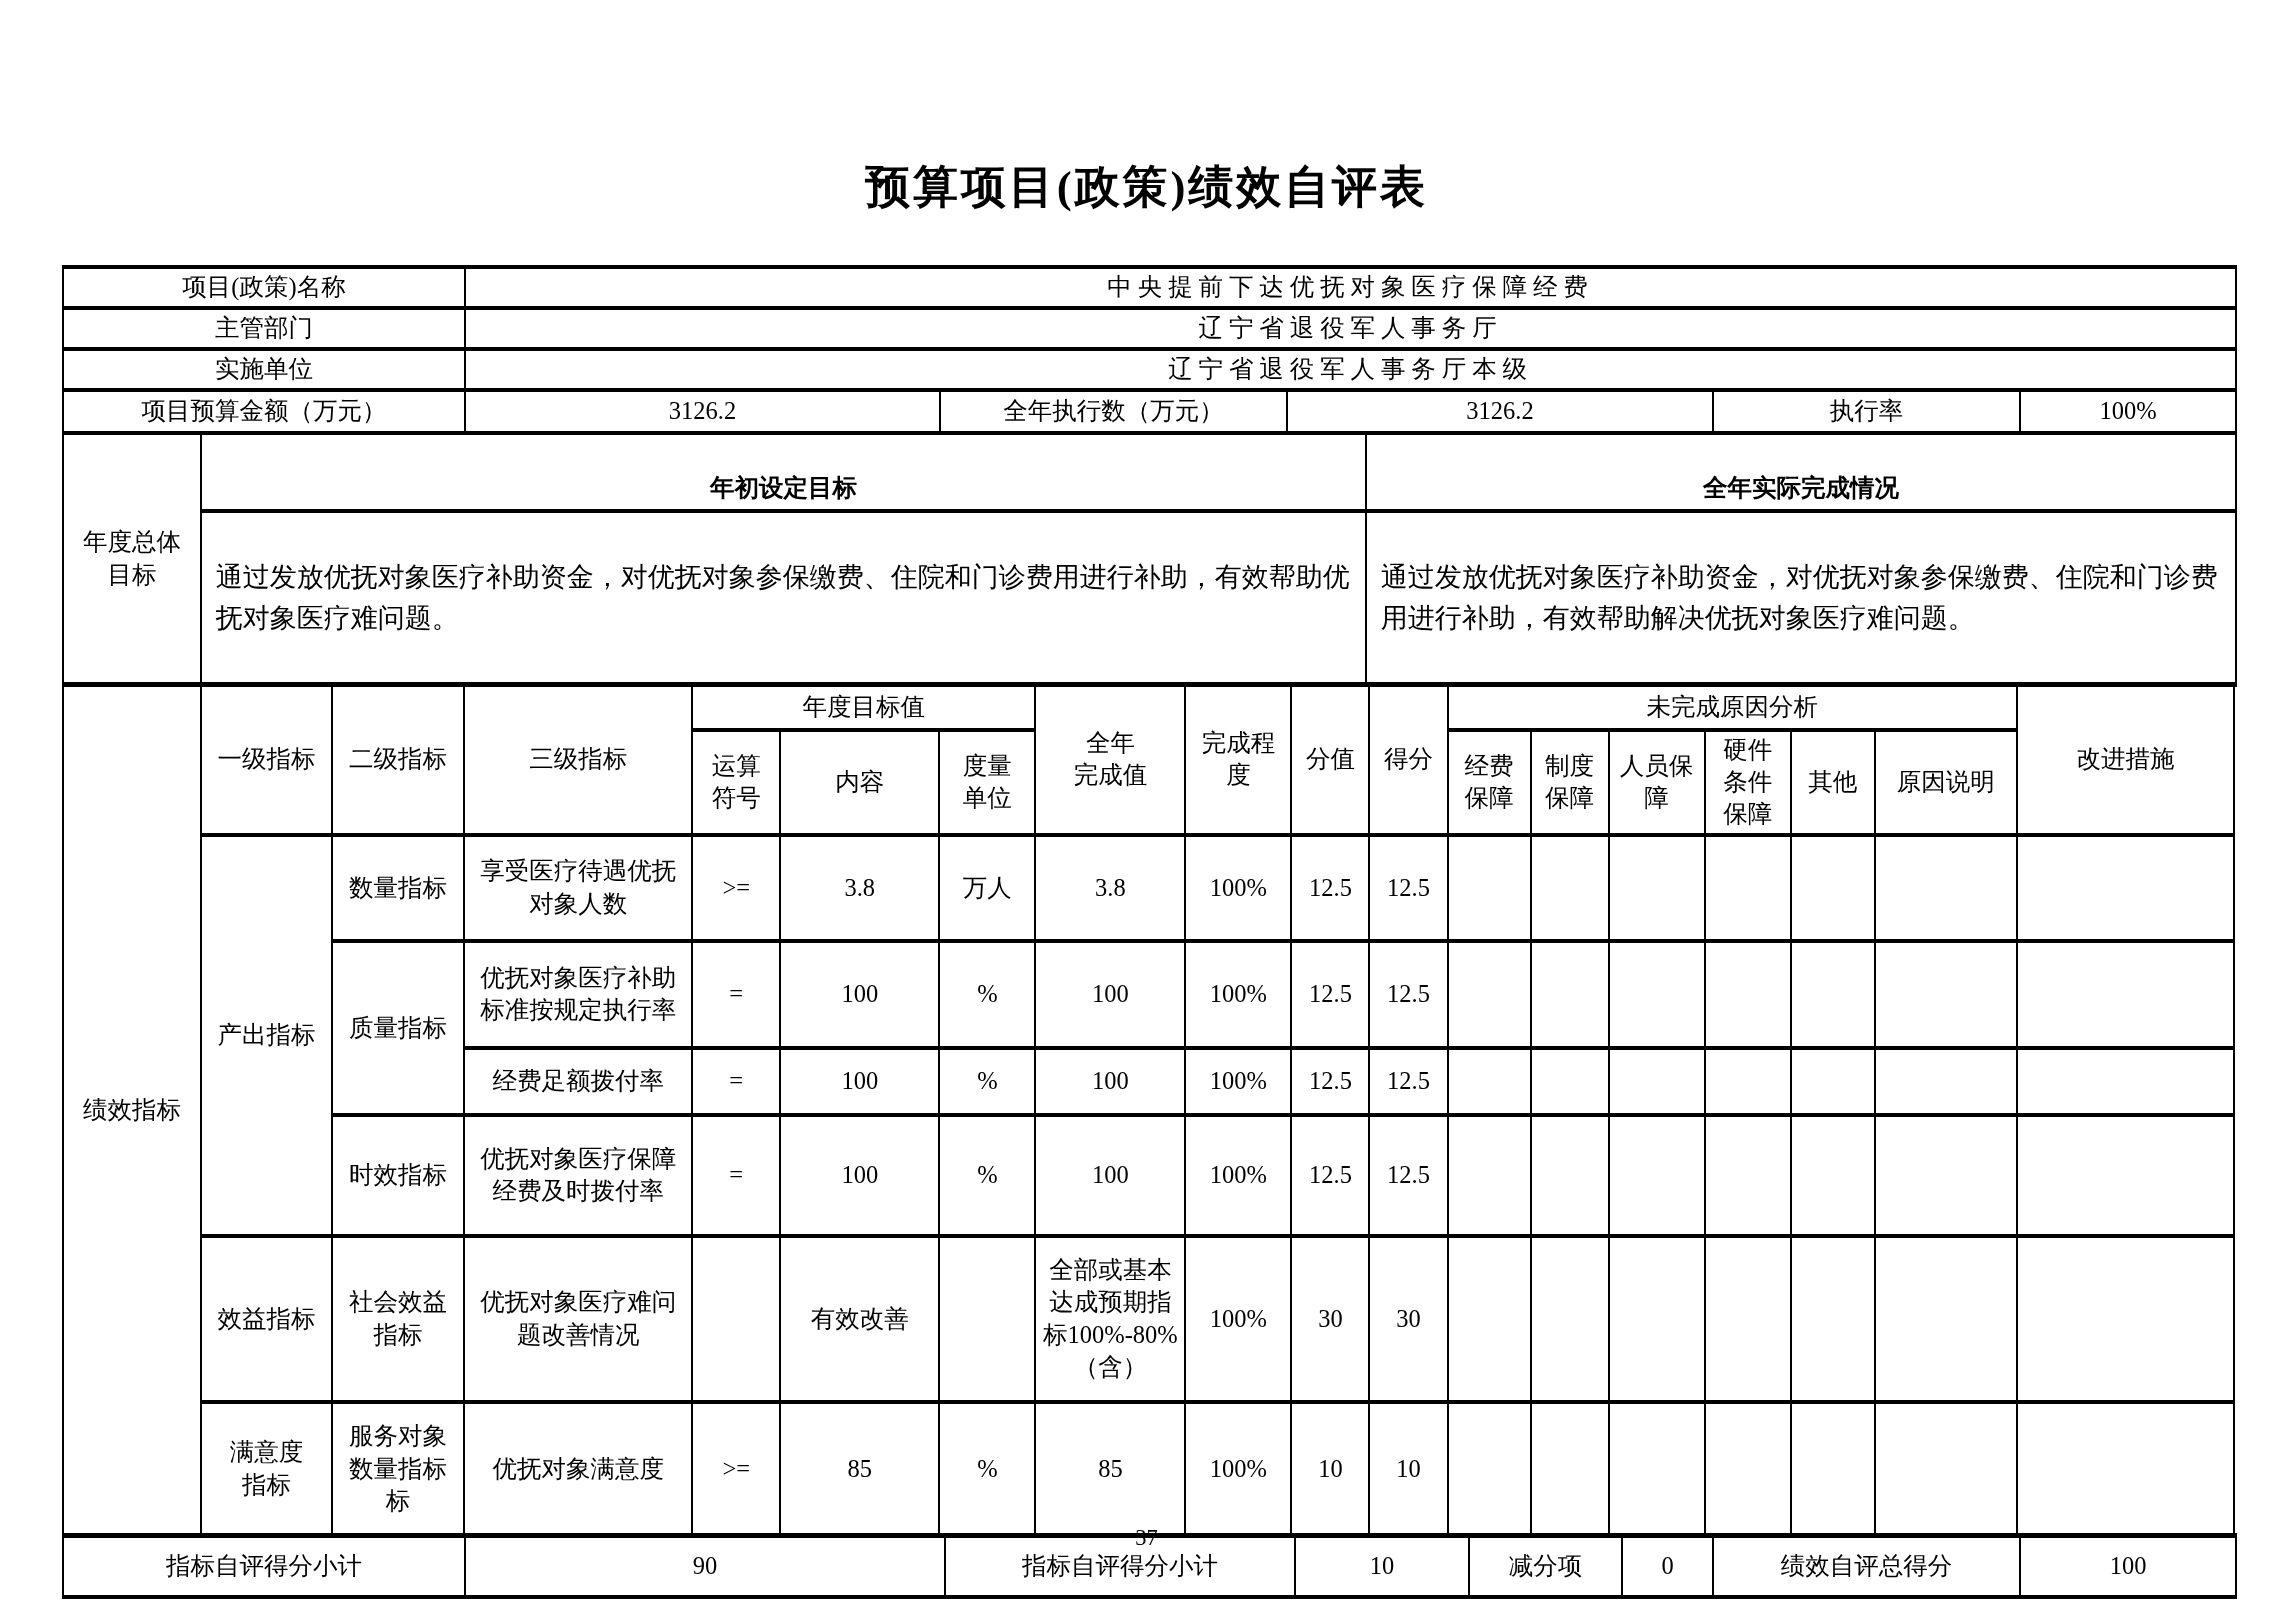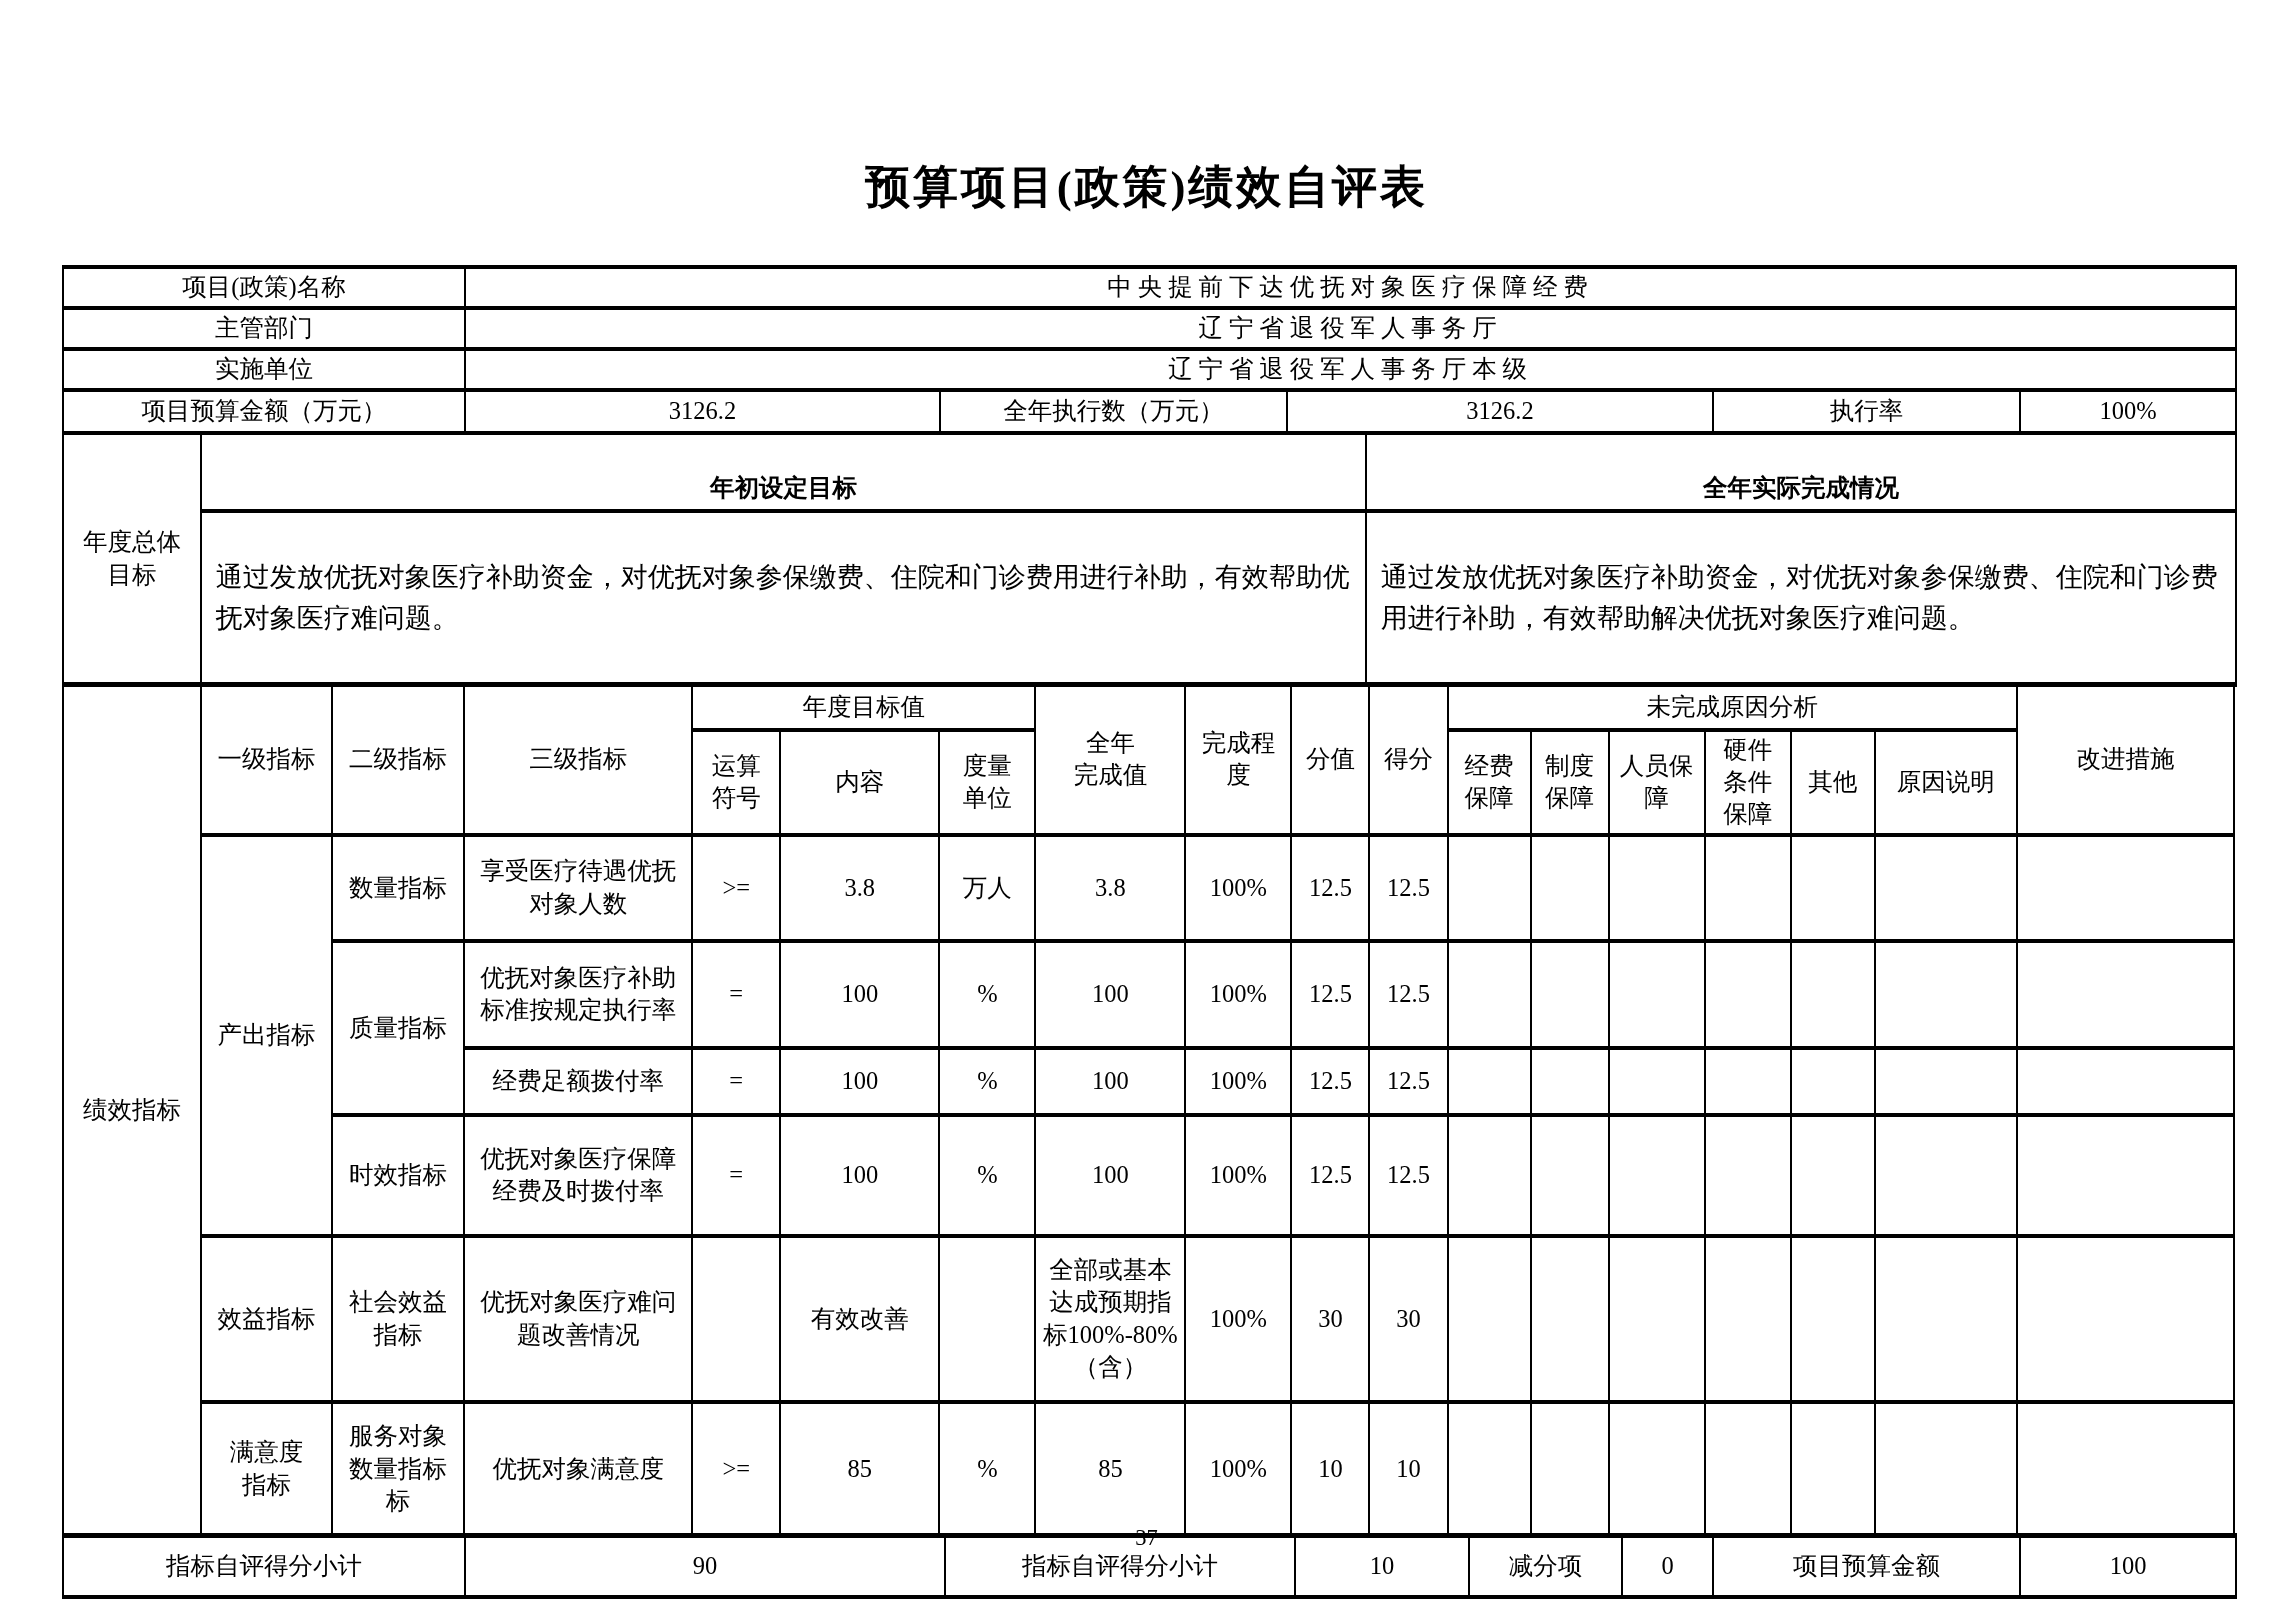--- a/index.html
+++ b/index.html
@@ -276,21 +276,21 @@
           <col style="width:216px">
       </colgroup>
       <tbody>
           <tr class="h63">
         <td class="b">指标自评得分小计</td>
         <td>90</td>
         <td class="b">指标自评得分小计</td>
         <td>10</td>
         <td class="b">减分项</td>
         <td>0</td>
-        <td class="b">项目预算金额</td>
+        <td class="b">绩效自评总得分</td>
         <td>100</td>
       </tr>
     </tbody>
       </table>
 
   </div>
 
   <div class="pageno">37</div>
 
 </div>

